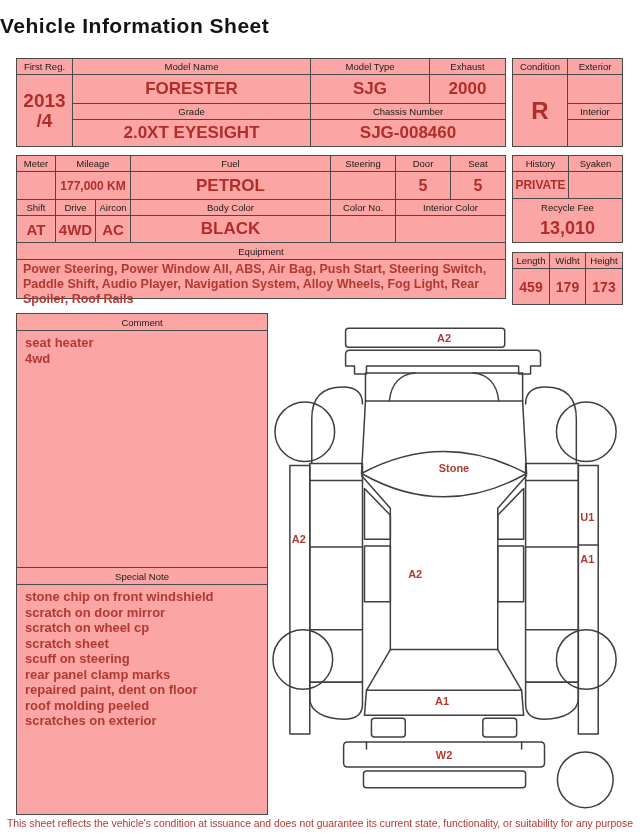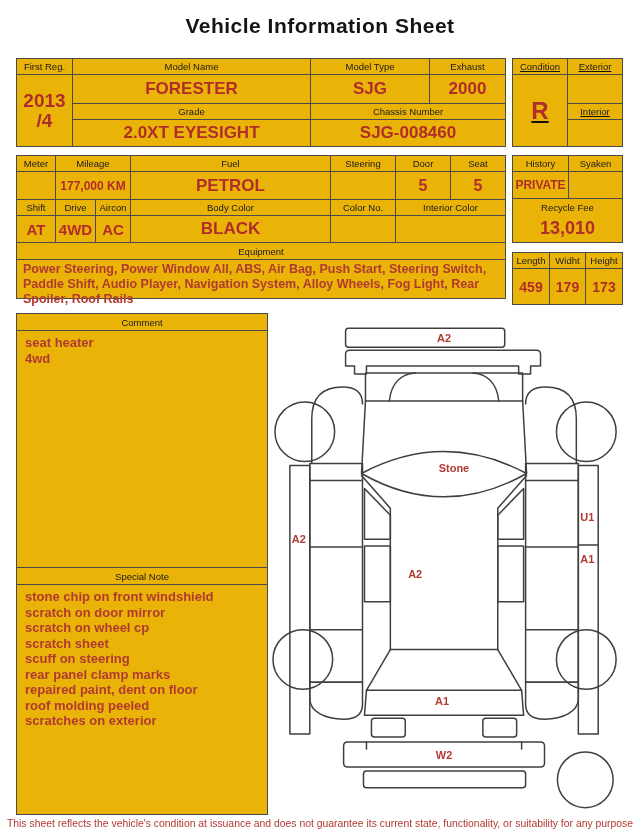--- a/index.html
+++ b/index.html
@@ -1,20 +1,20 @@
 <!DOCTYPE html>
 <html><head>
 <meta charset="utf-8">
 <style>
   html,body{margin:0;padding:0;}
   body{width:640px;height:835px;position:relative;background:#fff;
        font-family:"Liberation Sans",sans-serif;color:#111;overflow:hidden;}
-  .title{position:absolute;left:0;top:14px;width:640px;text-align:center;
+  .title{position:absolute;left:0;top:14px;width:640px;text-align:left;
          font-size:21px;font-weight:bold;letter-spacing:.5px;color:#141414;}
-  .box{position:absolute;border:1px solid #4a4a4a;box-sizing:border-box;background:#eab308;}
+  .box{position:absolute;border:1px solid #4a4a4a;box-sizing:border-box;background:#fca5a5;}
   .grid{display:grid;width:100%;height:100%;}
   .c{display:flex;align-items:center;justify-content:center;box-sizing:border-box;
      overflow:hidden;text-align:center;}
   .lbl{font-size:9.5px;color:#1a1a1a;white-space:nowrap;}
   .val{font-weight:bold;color:#b02e2a;white-space:nowrap;}
   .v12{font-size:12px}.v14{font-size:14px}.v15{font-size:15px}.v16{font-size:16px}
   .v17{font-size:17px}.v18{font-size:18px}.v19{font-size:19px}.v22{font-size:24px}
   .br{border-right:1px solid #4a4a4a;}
   .bb{border-bottom:1px solid #4a4a4a;}
   .half{width:100%;box-sizing:border-box;}
@@ -51,21 +51,21 @@
 
     <div class="c lbl br bb" style="grid-row:3;grid-column:2">Grade</div>
     <div class="c lbl bb" style="grid-row:3;grid-column:3/5">Chassis Number</div>
 
     <div class="c val v17 br" style="grid-row:4;grid-column:2">2.0XT EYESIGHT</div>
     <div class="c val v17" style="grid-row:4;grid-column:3/5">SJG-008460</div>
   </div>
 </div>
 
 <div class="box" style="left:512px;top:58px;width:111px;height:89px">
-  <div class="grid" style="grid-template-columns:55px 1fr;grid-template-rows:16px 29px 16px 1fr;text-decoration:underline;">
+  <div class="grid" style="grid-template-columns:55px 1fr;grid-template-rows:16px 29px 16px 1fr;">
     <div class="c lbl br bb" style="grid-row:1;grid-column:1">Condition</div>
     <div class="c lbl bb" style="grid-row:1;grid-column:2">Exterior</div>
     <div class="c val v22 br" style="grid-row:2/5;grid-column:1">R</div>
     <div class="c val v14 bb" style="grid-row:2;grid-column:2"></div>
     <div class="c lbl bb" style="grid-row:3;grid-column:2">Interior</div>
     <div class="c val v14" style="grid-row:4;grid-column:2"></div>
   </div>
 </div>
 
 <div class="box" style="left:16px;top:155px;width:490px;height:88px">

